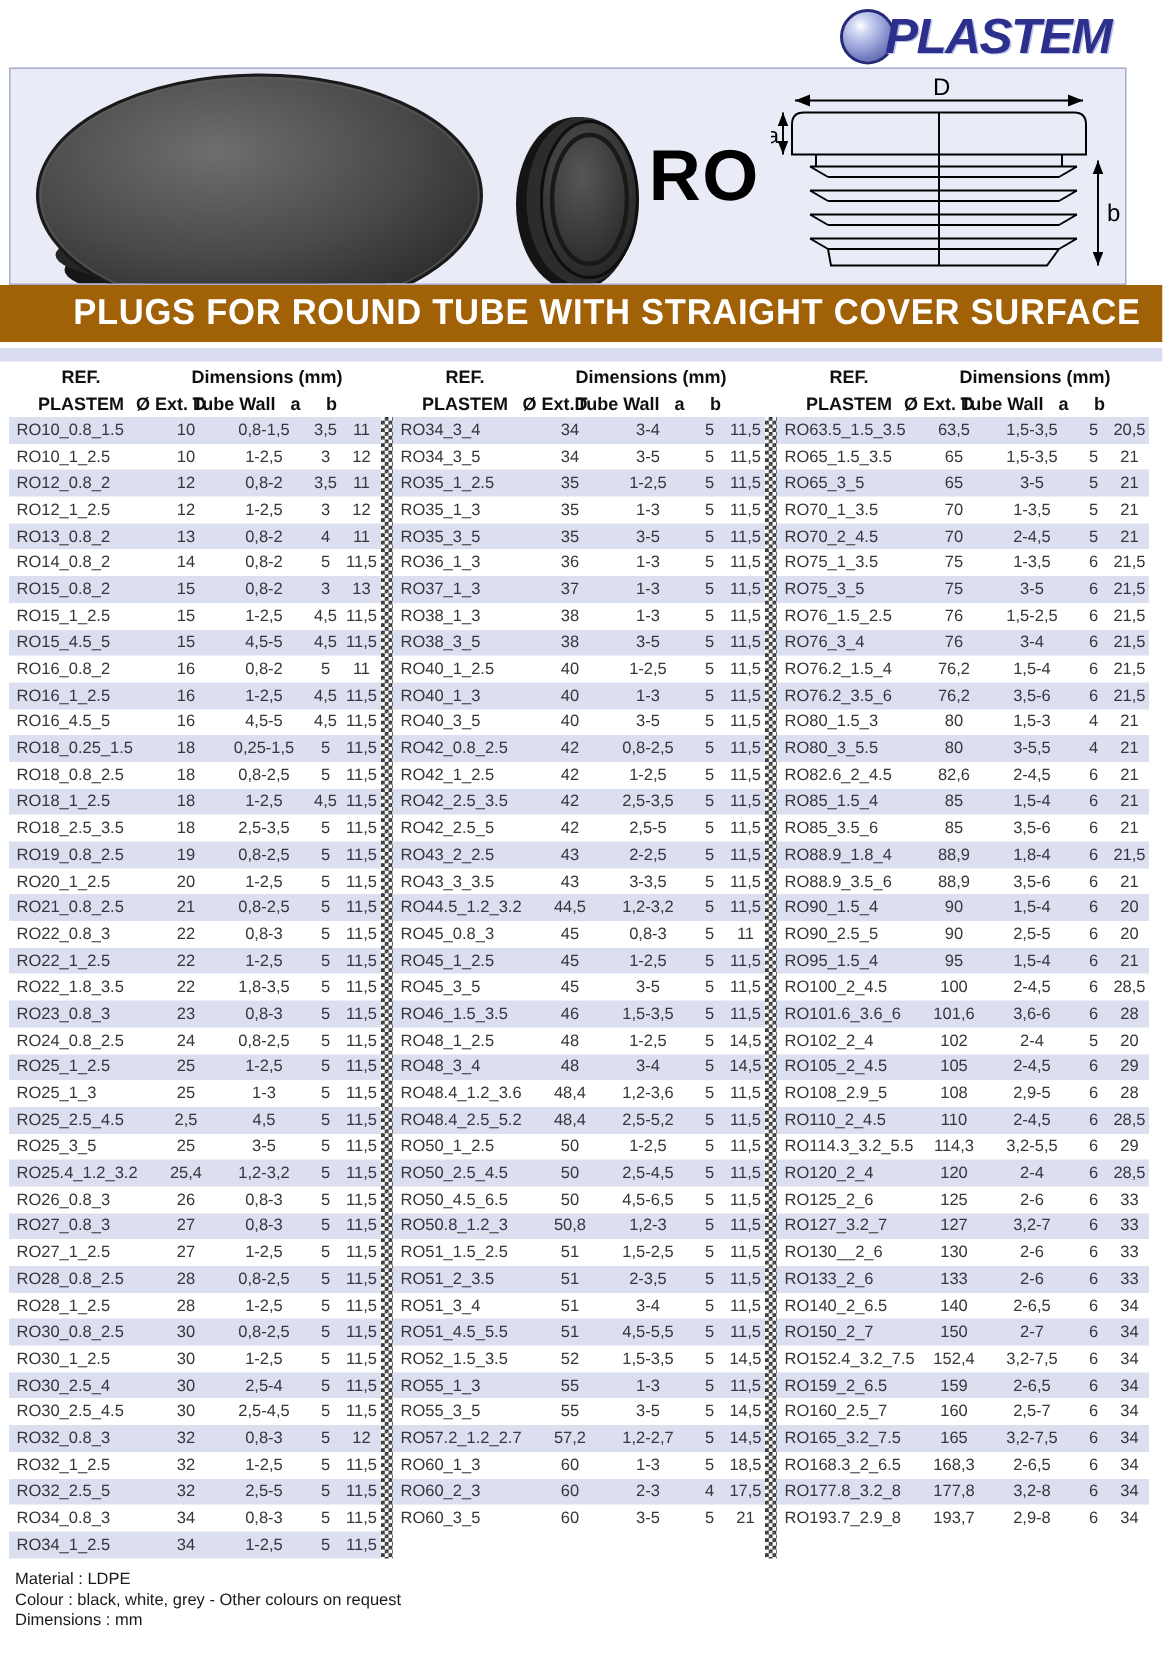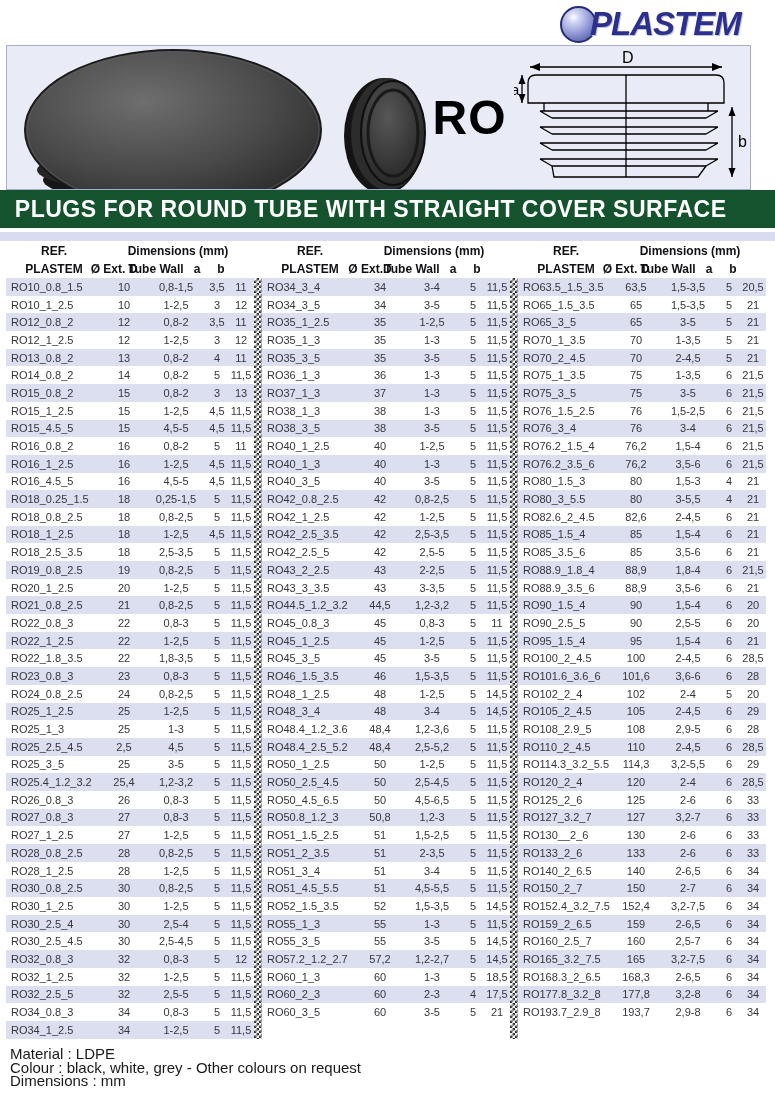--- a/index.html
+++ b/index.html
@@ -15,22 +15,22 @@
 
   
   .header-box{position:absolute;left:6px;top:45px;width:745px;height:145px;box-sizing:border-box;
     background:#e9ebf7;border:1px solid #a6adce;display:flex;align-items:stretch;overflow:hidden;}
   .photo{width:420px;height:143px;flex:none;}
   .ro-wrap{flex:1;display:flex;align-items:center;justify-content:center;}
   .ro-text{font-size:48px;font-weight:bold;color:#000;letter-spacing:1px;}
   .drawing{width:238px;flex:none;display:flex;align-items:center;justify-content:center;}
 
   
-  .title-bar{position:absolute;left:0;top:190px;width:775px;height:38px;background:#14532d;
-    display:flex;align-items:center;justify-content:flex-start;}
+  .title-bar{position:absolute;left:0;top:190px;width:775px;height:38px;background:#a16207;
+    display:flex;align-items:center;justify-content:flex-end;}
   .title-text{color:#fff;font-size:24px;font-weight:bold;letter-spacing:.5px;white-space:nowrap;transform:scaleX(.96);}
   .substrip{position:absolute;left:0;top:232px;width:775px;height:9px;background:#d9dcf0;}
 
   
   .table-wrap{position:absolute;left:6px;top:242px;width:762px;display:flex;}
   .tgroup{width:248px;flex:none;}
   .sep{width:8px;flex:none;margin-top:36px;height:761px;
     background-image:linear-gradient(45deg,#333 25%,transparent 25%,transparent 75%,#333 75%),
                      linear-gradient(45deg,#333 25%,#f7f7f7 25%,#f7f7f7 75%,#333 75%);
     background-position:0 0,2.5px 2.5px;background-size:5px 5px;}
@@ -45,21 +45,21 @@
   .h-b{width:26px;display:flex;justify-content:center;}
   .row{display:flex;height:17.7px;align-items:center;font-size:11px;color:#36363c;}
   .grows .row:nth-child(odd){background:#dbdfef;}
   .c-ref{width:96px;padding-left:5px;box-sizing:border-box;white-space:nowrap;}
   .c-ext{width:44px;text-align:center;}
   .c-wall{width:60px;text-align:center;}
   .c-a{width:22px;text-align:center;}
   .c-b{width:26px;text-align:center;}
 
   
-  .footer{position:absolute;left:10px;top:1047px;font-size:15px;color:#191919;line-height:13.5px;}
+  .footer{position:absolute;left:10px;top:1047px;font-size:11px;color:#191919;line-height:13.5px;}
 </style>
 </head>
 <body>
 
 <div class="logo">
   <div class="logo-sphere"></div>
   <div class="logo-text">PLASTEM</div>
 </div>
 
 <div class="header-box">

